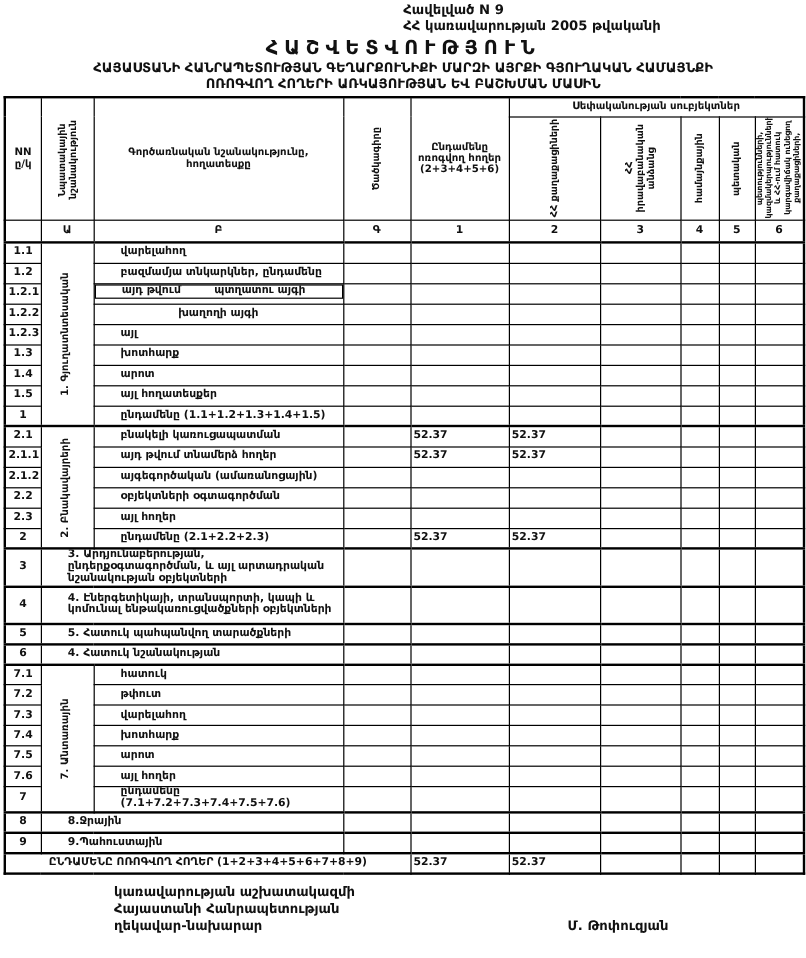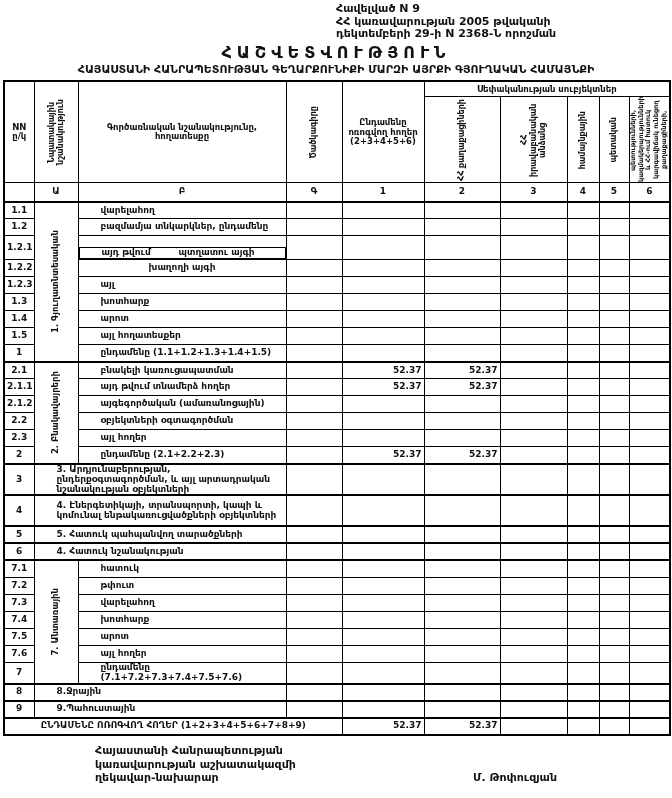--- a/index.html
+++ b/index.html
@@ -40,59 +40,59 @@
   }
   table{ border:2px solid #000; }
   tr{ height:17px; }
   tr.h2x{ height:31px; }
   tr.hdr1{ height:16px; }
   tr.hdr2{ height:86px; }
   tr.letters{ height:19px; }
   tr.sep td{ border-top:2px solid #000; }
   .ctr{ text-align:center;margin-top:12px; }
   .lbl{ text-align:left; padding-left:22px; }
-  .val{ text-align:right; }
+  .val{ text-align:left; }
   .vwrap{ display:flex; align-items:center; justify-content:center; height:100%; }
   .vert{
     writing-mode:vertical-rl;
     transform:rotate(180deg);
     text-align:center;
     font-size:8px;
     line-height:1.15;
     max-height:84px;
   }
   .vert.small{ font-size:6.5px; line-height:1.2; }
   .vert.grp{ font-size:8.5px; max-height:150px; }
-  .split{ display:flex;margin-top:11px; }
+  .split{ display:flex; }
   .split .p1{ flex:0 0 auto; }
   .split .p2{ margin:0 auto; }
   .hdrcell{ text-align:center; font-size:8.5px; }
   .footer{
     display:flex;
     align-items:flex-end;
     margin-top:8px;
     font-size:11px;
     font-weight:bold;
     line-height:1.25;
   }
   .sig-left{ margin-left:95px; }
   .sig-name{ margin-left:auto; margin-right:115px; }
 </style>
 </head>
 <body>
 
 <div class="appendix">
   <div>Հավելված N 9</div>
   <div>ՀՀ կառավարության 2005 թվականի</div>
-  <div>դեկտեմբերի 29-ի N 2368-Ն որոշման</div>
 </div>
 
 <div class="titleblock">
   <div class="title-main">ՀԱՇՎԵՏՎՈՒԹՅՈՒՆ</div>
   <div class="title-sub1">ՀԱՅԱՍՏԱՆԻ ՀԱՆՐԱՊԵՏՈՒԹՅԱՆ ԳԵՂԱՐՔՈՒՆԻՔԻ ՄԱՐԶԻ ԱՅՐՔԻ ԳՅՈՒՂԱԿԱՆ ՀԱՄԱՅՆՔԻ</div>
+  <div class="title-sub2">ՈՌՈԳՎՈՂ ՀՈՂԵՐԻ ԱՌԿԱՅՈՒԹՅԱՆ ԵՎ ԲԱՇԽՄԱՆ ՄԱՍԻՆ</div>
 </div>
 
 <table>
   <colgroup>
     <col style="width:30px">
       <col style="width:44px">
       <col style="width:208px">
       <col style="width:56px">
     <col style="width:82px">
       <col style="width:76px">
@@ -499,18 +499,18 @@
     <td></td>
         <td></td>
         <td></td>
         <td></td>
   </tr>
 </tbody>
   </table>
 
 <div class="footer">
   <div class="sig-left">
+    <div>կառավարության աշխատակազմի</div>
     <div>Հայաստանի Հանրապետության</div>
-    <div>կառավարության աշխատակազմի</div>
     <div>ղեկավար-նախարար</div>
   </div>
   <div class="sig-name">Մ. Թոփուզյան</div>
 </div>
 
 </body></html>

